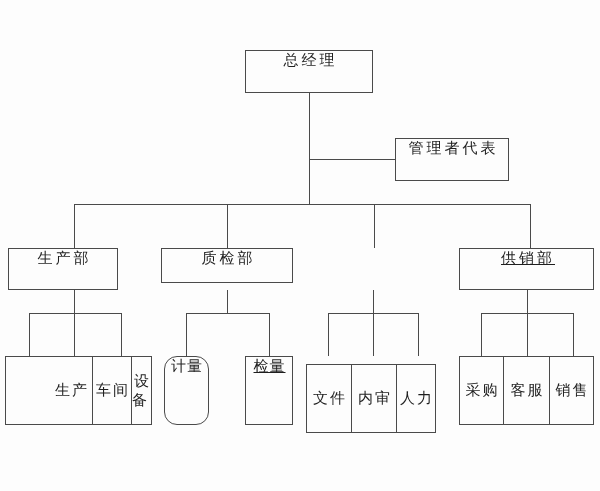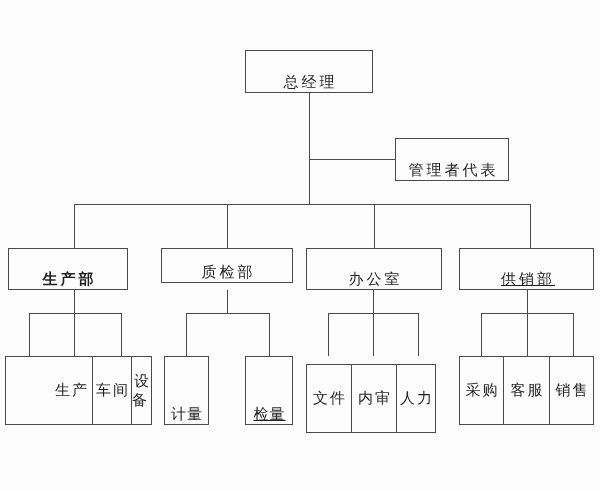--- a/index.html
+++ b/index.html
@@ -13,21 +13,21 @@
     width:600px;height:491px;
     background:var(--bg);
     font-family:"Liberation Serif","DejaVu Serif",serif;
     color:var(--text);
     overflow:hidden;
   }
   .node{
     position:absolute;
     border:1px solid var(--line);
     box-sizing:border-box;
-    display:flex;align-items:flex-end;justify-content:center;
+    display:flex;align-items:flex-start;justify-content:center;
     background:var(--bg);
     font-size:15px;
     letter-spacing:3px;
   }
   .node .lbl{text-indent:3px;}
   .group{
     position:absolute;
     border:1px solid var(--line);
     box-sizing:border-box;
     display:flex;
@@ -59,28 +59,25 @@
   </div>
 
   <div class="line v" style="left:309px;top:93px;height:111px;"></div>
   <div class="line h" style="left:309px;top:159px;width:86px;"></div>
   <div class="line h" style="left:74px;top:204px;width:456px;"></div>
   <div class="line v" style="left:74px;top:204px;height:44px;"></div>
   <div class="line v" style="left:227px;top:204px;height:44px;"></div>
   <div class="line v" style="left:374px;top:204px;height:44px;"></div>
   <div class="line v" style="left:530px;top:204px;height:44px;"></div>
 
-  <div class="node" style="left:8px;top:248px;width:120px;height:42px;font-weight:bold;">
+  <div class="node" style="left:8px;top:248px;width:110px;height:42px;">
     <span class="lbl">生产部</span>
   </div>
   <div class="node" style="left:161px;top:248px;width:132px;height:35px;">
     <span class="lbl">质检部</span>
-  </div>
-  <div class="node" style="left:306px;top:248px;width:136px;height:42px;">
-    <span class="lbl">办公室</span>
   </div>
   <div class="node" style="left:459px;top:248px;width:135px;height:42px;text-decoration:underline;">
     <span class="lbl">供销部</span>
   </div>
 
   <div class="line v" style="left:74px;top:290px;height:66px;"></div>
   <div class="line h" style="left:29px;top:313px;width:93px;"></div>
   <div class="line v" style="left:29px;top:313px;height:43px;"></div>
   <div class="line v" style="left:121px;top:313px;height:43px;"></div>
 
@@ -104,21 +101,21 @@
       <span class="lbl">生产</span>
     </div>
     <div class="cell" style="width:44px;">
       <span class="lbl">车间</span>
     </div>
     <div class="cell" style="flex:1;">
       <span class="lbl">设备</span>
     </div>
   </div>
 
-  <div class="node" style="left:164px;top:356px;width:45px;height:69px;">
+  <div class="node" style="left:164px;top:356px;width:45px;height:69px;border-radius:13px;">
     <span class="lbl" style="letter-spacing:1px;text-indent:1px;">计量</span>
   </div>
   <div class="node" style="left:245px;top:356px;width:48px;height:69px;text-decoration:underline;">
     <span class="lbl" style="letter-spacing:1px;text-indent:1px;">检量</span>
   </div>
 
   <div class="group" style="left:306px;top:364px;width:130px;height:69px;">
     <div class="cell" style="width:44px;">
       <span class="lbl">文件</span>
     </div>

